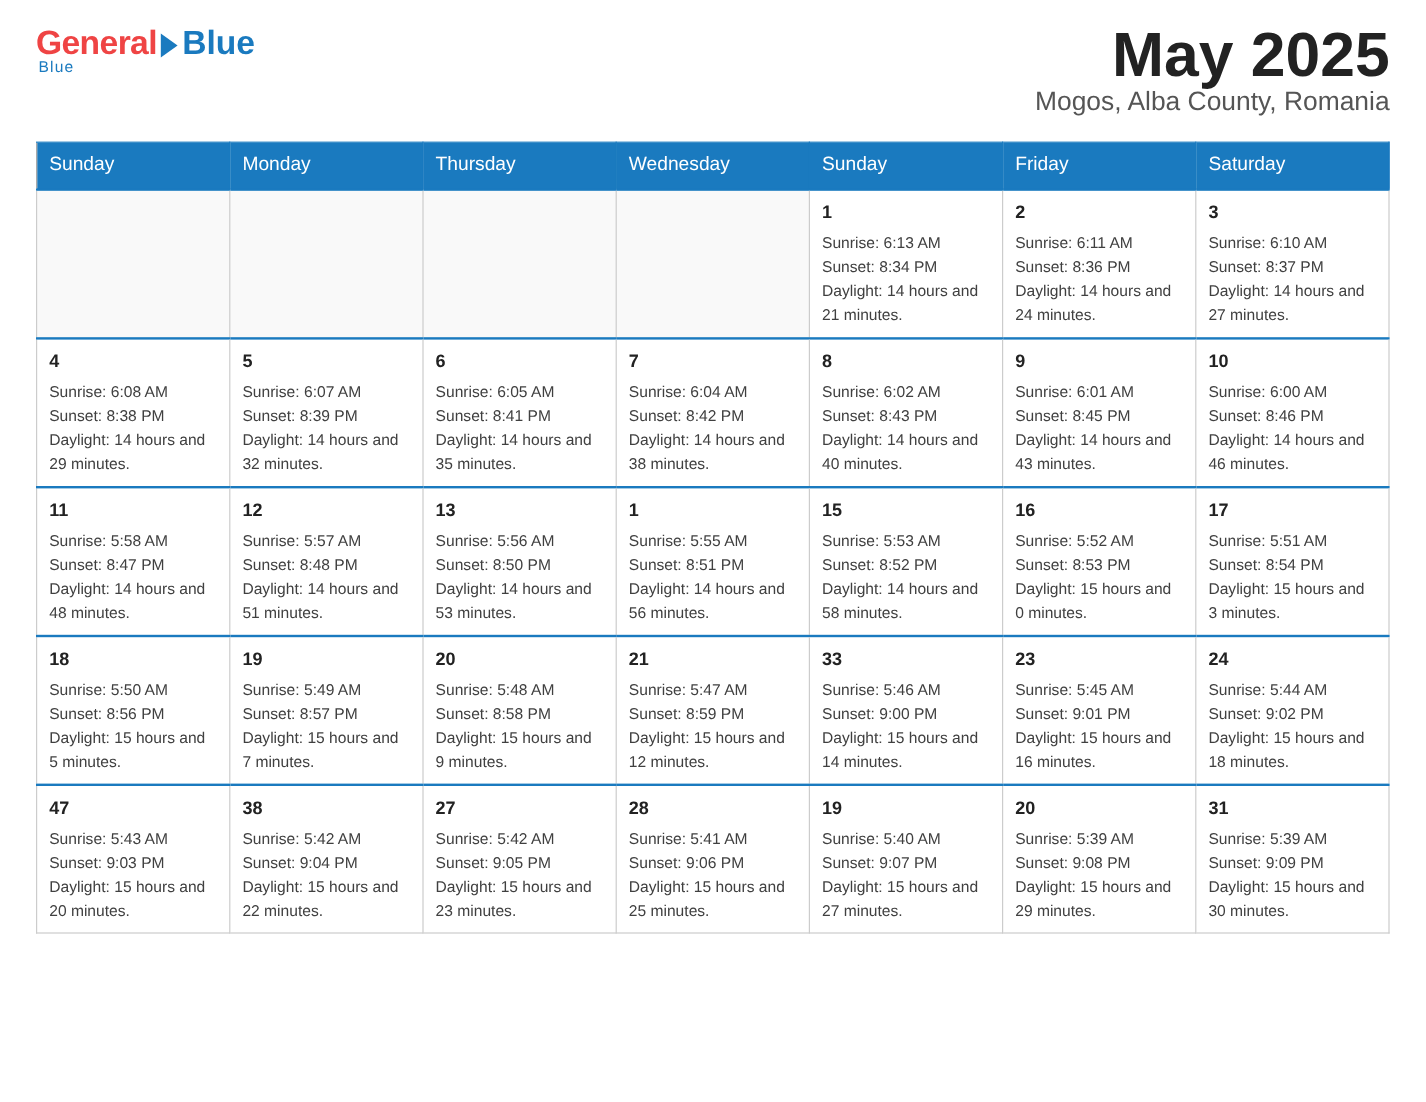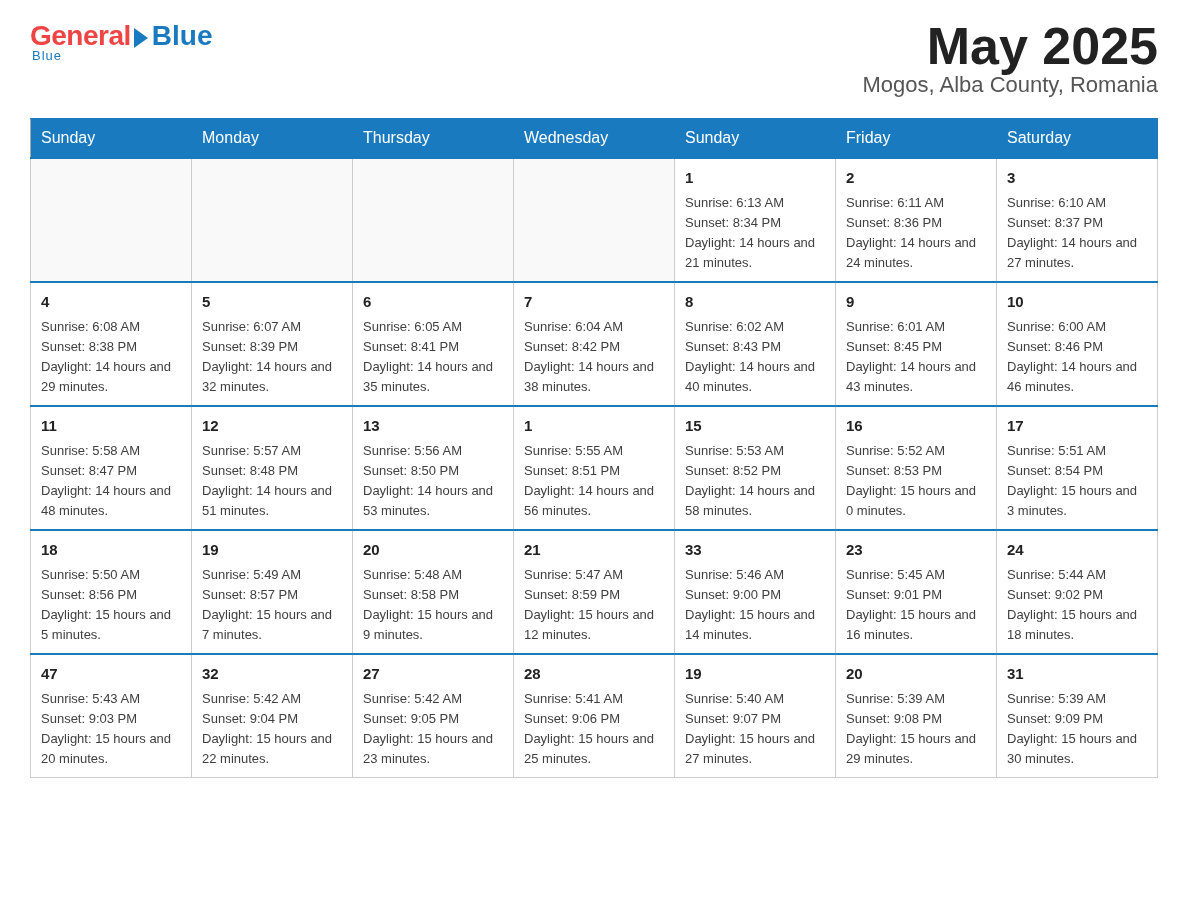--- a/index.html
+++ b/index.html
@@ -251,21 +251,21 @@
           <div class="day-number">24</div>
           <div class="day-info">Sunrise: 5:44 AM<br>Sunset: 9:02 PM<br>Daylight: 15 hours and 18 minutes.</div>
         </td>
       </tr>
       <tr class="week-row">
         <td>
           <div class="day-number">47</div>
           <div class="day-info">Sunrise: 5:43 AM<br>Sunset: 9:03 PM<br>Daylight: 15 hours and 20 minutes.</div>
         </td>
         <td>
-          <div class="day-number">32</div>
+          <div class="day-number">38</div>
           <div class="day-info">Sunrise: 5:42 AM<br>Sunset: 9:04 PM<br>Daylight: 15 hours and 22 minutes.</div>
         </td>
         <td>
           <div class="day-number">27</div>
           <div class="day-info">Sunrise: 5:42 AM<br>Sunset: 9:05 PM<br>Daylight: 15 hours and 23 minutes.</div>
         </td>
         <td>
           <div class="day-number">28</div>
           <div class="day-info">Sunrise: 5:41 AM<br>Sunset: 9:06 PM<br>Daylight: 15 hours and 25 minutes.</div>
         </td>

